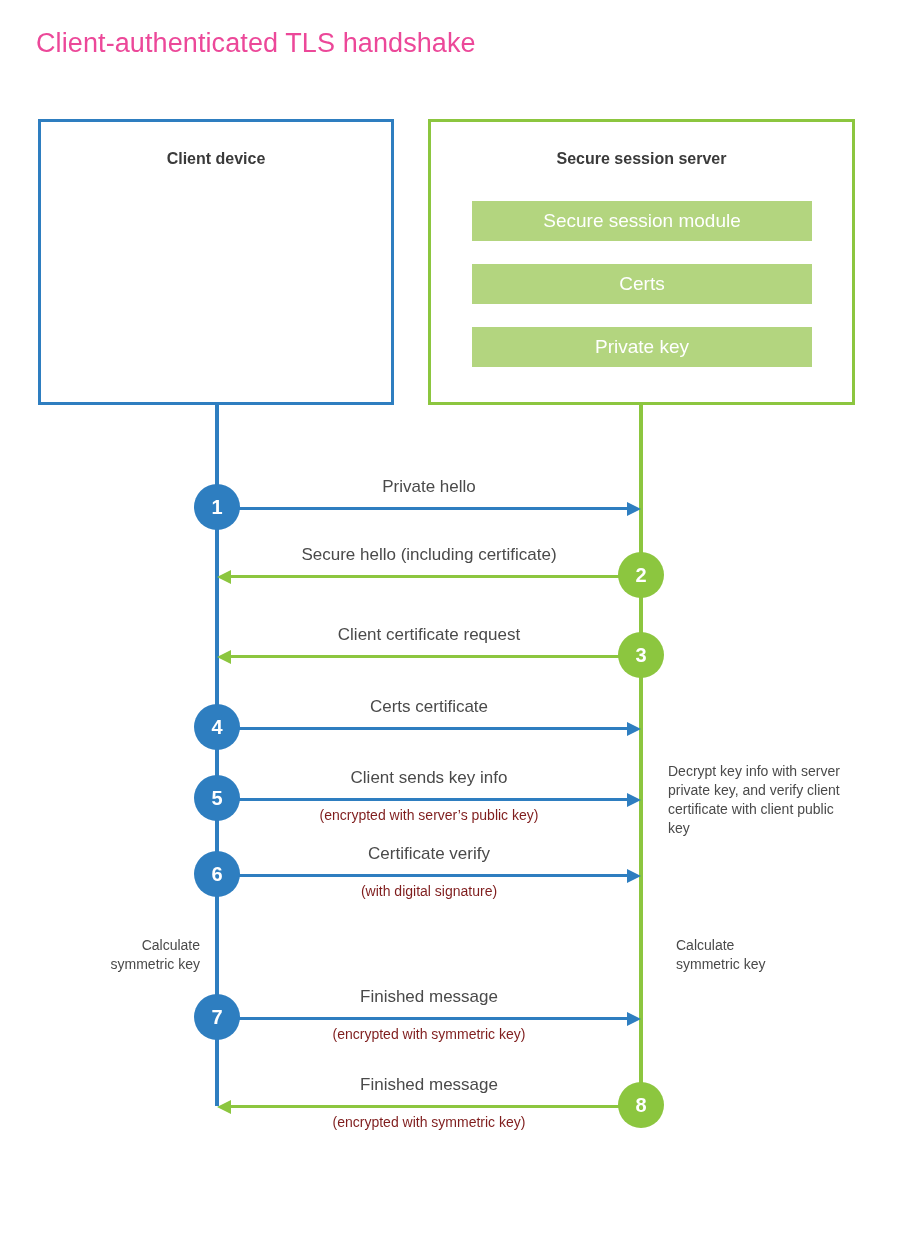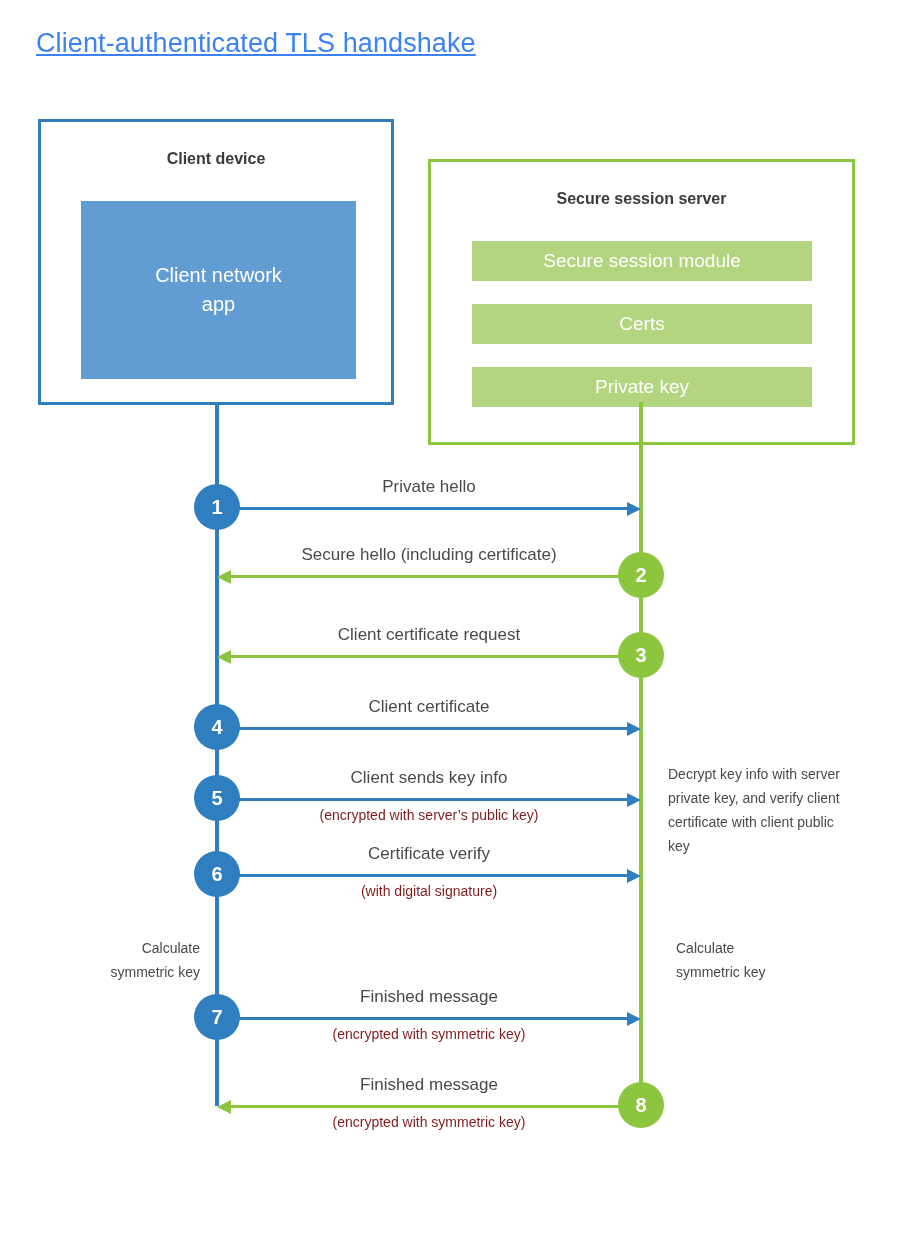--- a/index.html
+++ b/index.html
@@ -13,41 +13,39 @@
     font-family: "Liberation Sans", "DejaVu Sans", sans-serif;
     overflow: hidden;
   }
 
   
   #diagram-title {
     position: absolute;
     left: 36px; top: 28px;
     font-size: 27px;
     font-weight: 400;
-    color: #3b82f6;
+    color: #ec4899;
     letter-spacing: 0.1px;
     white-space: nowrap;
-    text-decoration: underline;
   }
 
   
   .entity-box {
     position: absolute;
     background: #ffffff;
   }
   #client-box {
     left: 38px; top: 119px;
     width: 356px; height: 286px;
     border: 3px solid #2e7ec0;
   }
   #server-box {
     left: 428px; top: 119px;
     width: 427px; height: 286px;
     border: 3px solid #8cc63f;
-    margin-top: 40px;
   }
   .entity-title {
     position: absolute;
     left: 0; right: 0;
     text-align: center;
     font-size: 16px;
     font-weight: bold;
     color: #3a3a3a;
   }
   #client-box .entity-title { top: 28px; }
@@ -154,21 +152,21 @@
     justify-content: center;
     top: -23px;
   }
   .step-circle.client-side { left: 194px; background: #2e7ec0; }
   .step-circle.server-side { left: 618px; background: #8cc63f; }
 
   
   .side-note {
     position: absolute;
     font-size: 14px;
-    line-height: 24px;
+    line-height: 19px;
     color: #4a4a4a;
   }
   #server-note-decrypt {
     left: 668px; top: 762px;
     width: 190px;
     text-align: left;
   }
   #client-note-symmetric {
     left: 40px; top: 936px;
     width: 160px;
@@ -180,21 +178,20 @@
     text-align: left;
   }
 </style>
 </head>
 <body>
 
 <div id="diagram-title">Client-authenticated TLS handshake</div>
 
 <div class="entity-box" id="client-box">
   <div class="entity-title">Client device</div>
-  <div id="client-app-block">Client network<br>app</div>
 </div>
 
 <div class="entity-box" id="server-box">
   <div class="entity-title">Secure session server</div>
   <div class="server-bar" id="server-bar-0">Secure session module</div>
   <div class="server-bar" id="server-bar-1">Certs</div>
   <div class="server-bar" id="server-bar-2">Private key</div>
 </div>
 
 <div class="lifeline" id="client-lifeline"></div>
@@ -217,21 +214,21 @@
 <div class="msg-row" style="top:655px;">
   <div class="msg-line to-client"></div>
   <div class="arrow-head left"></div>
   <div class="msg-label">Client certificate request</div>
   <div class="step-circle server-side">3</div>
 </div>
 
 <div class="msg-row" style="top:727px;">
   <div class="msg-line to-server"></div>
   <div class="arrow-head right"></div>
-  <div class="msg-label">Client certificate</div>
+  <div class="msg-label">Certs certificate</div>
   <div class="step-circle client-side">4</div>
 </div>
 
 <div class="msg-row" style="top:798px;">
   <div class="msg-line to-server"></div>
   <div class="arrow-head right"></div>
   <div class="msg-label">Client sends key info</div>
   <div class="msg-sublabel">(encrypted with server’s public key)</div>
   <div class="step-circle client-side">5</div>
 </div>

